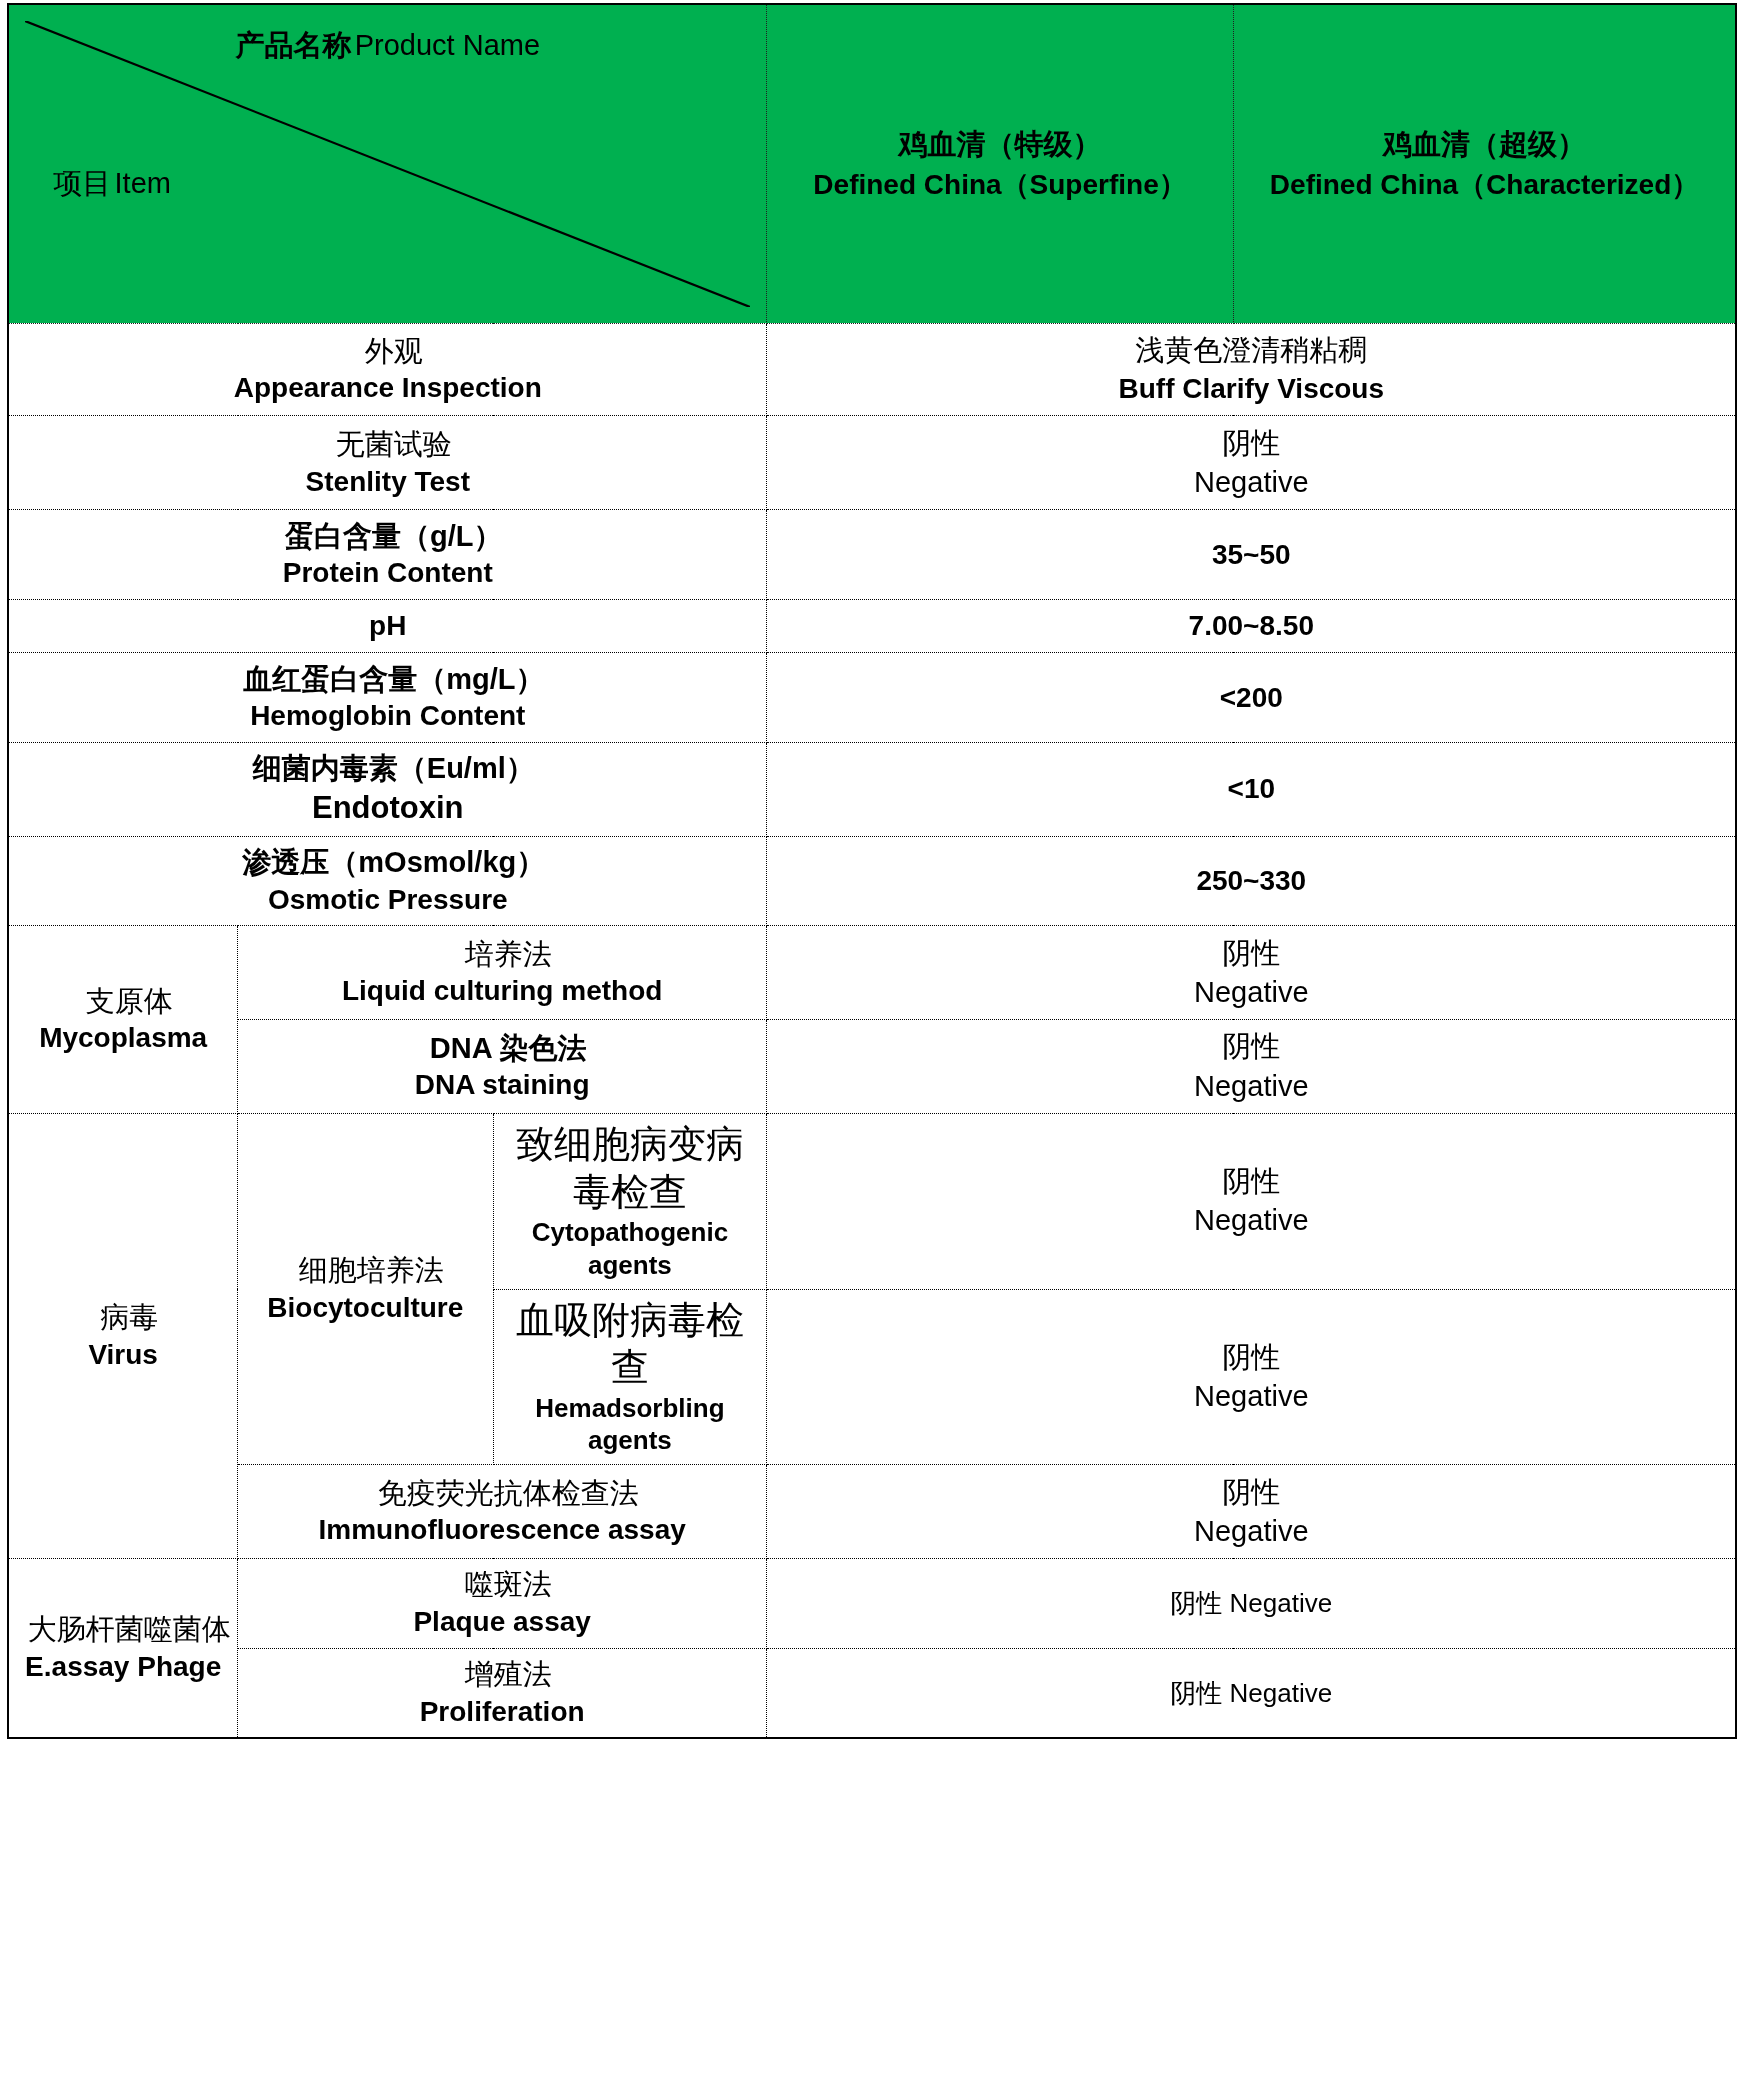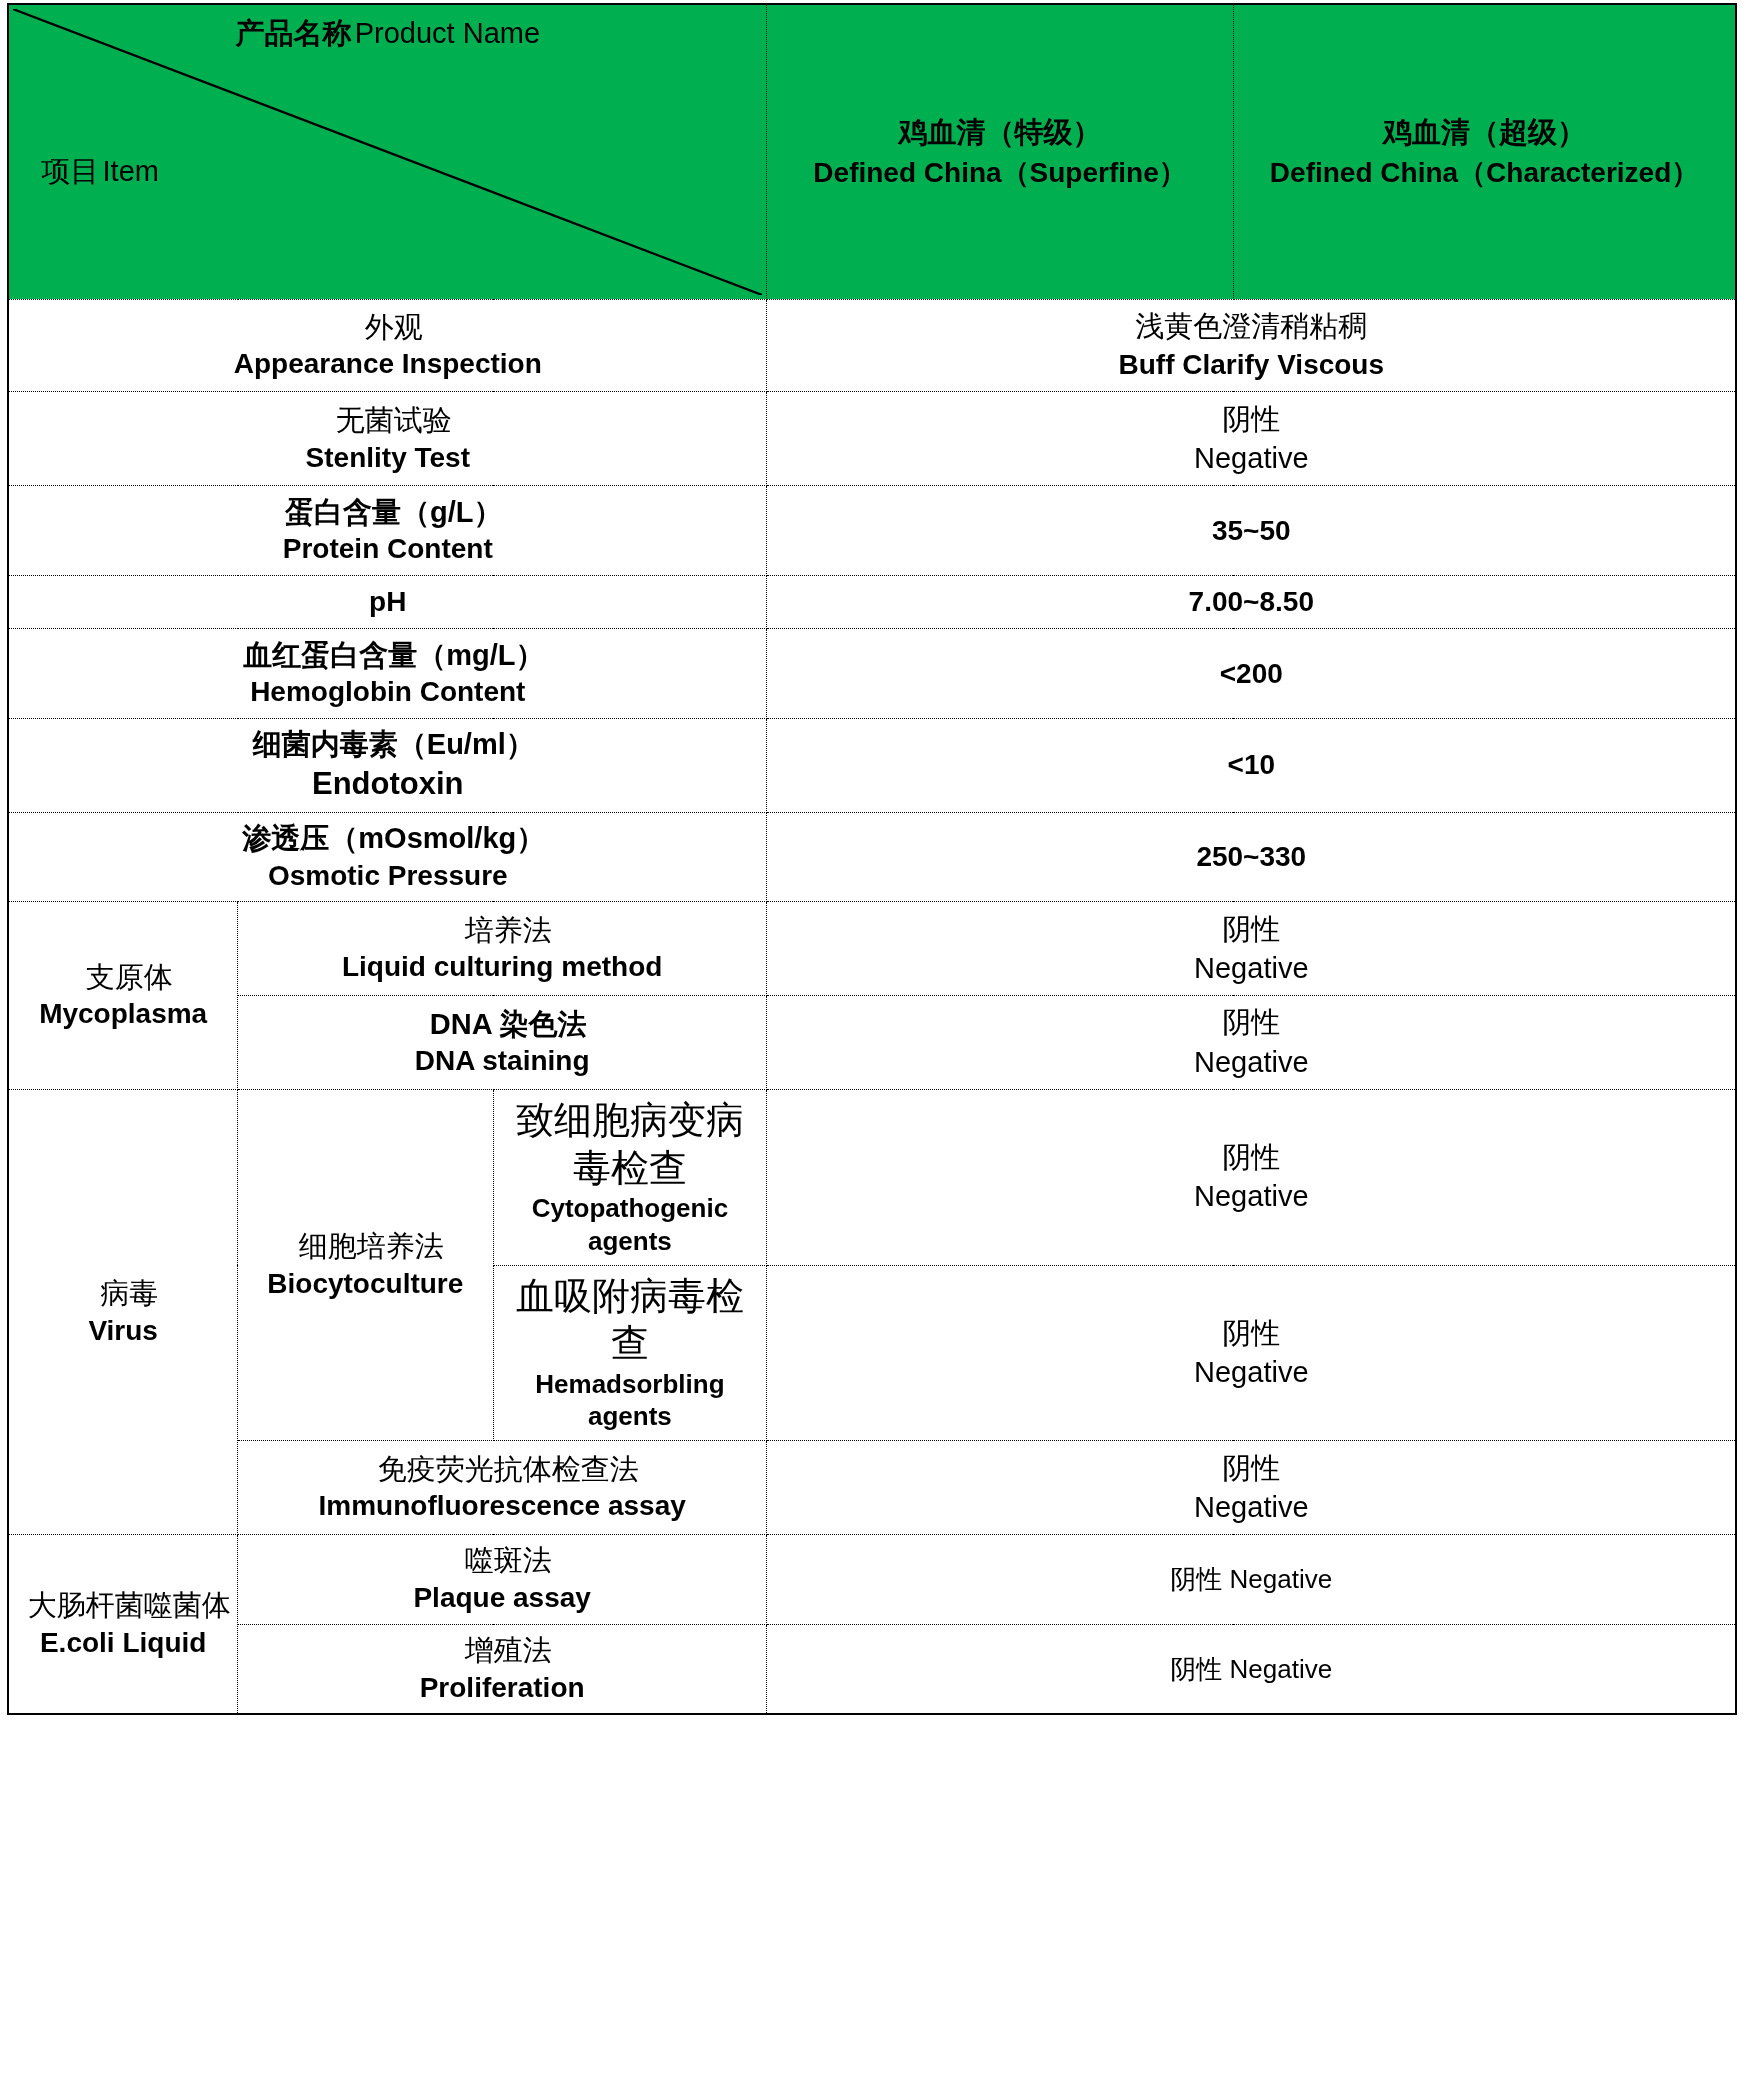--- a/index.html
+++ b/index.html
@@ -29,21 +29,21 @@
     text-align: center;
     padding: 7.3px 4.4px;
   }
   
   table.spec {
     border: 2.2px solid #000;
   }
   .hdr-cell {
     background: #00b050;
     border: 1.5px dotted #1f1f1f !important;
-    padding: 4px !important;
+    padding: 16px !important;
   }
   .hdr-diag {
     position: relative;
     height: 286px;
     overflow: hidden;
   }
   .hdr-diag svg.diag {
     position: absolute;
     left: 0; top: 0;
     width: 100%;
@@ -314,21 +314,21 @@
       </td>
       <td colspan="2">
         <span class="val-line">阴性</span>
         <span class="val-line">Negative</span>
       </td>
     </tr>
 
     <tr>
       <td rowspan="2" class="group-label">
         <span class="cn-line">大肠杆菌噬菌体</span>
-        <span class="en-line">E.coli Liquid</span>
+        <span class="en-line">E.assay Phage</span>
       </td>
       <td colspan="2">
         <span class="cn-line">噬斑法</span>
         <span class="en-line">Plaque assay</span>
       </td>
       <td colspan="2">
         <span class="val-inline">阴性 Negative</span>
       </td>
     </tr>
     <tr>

